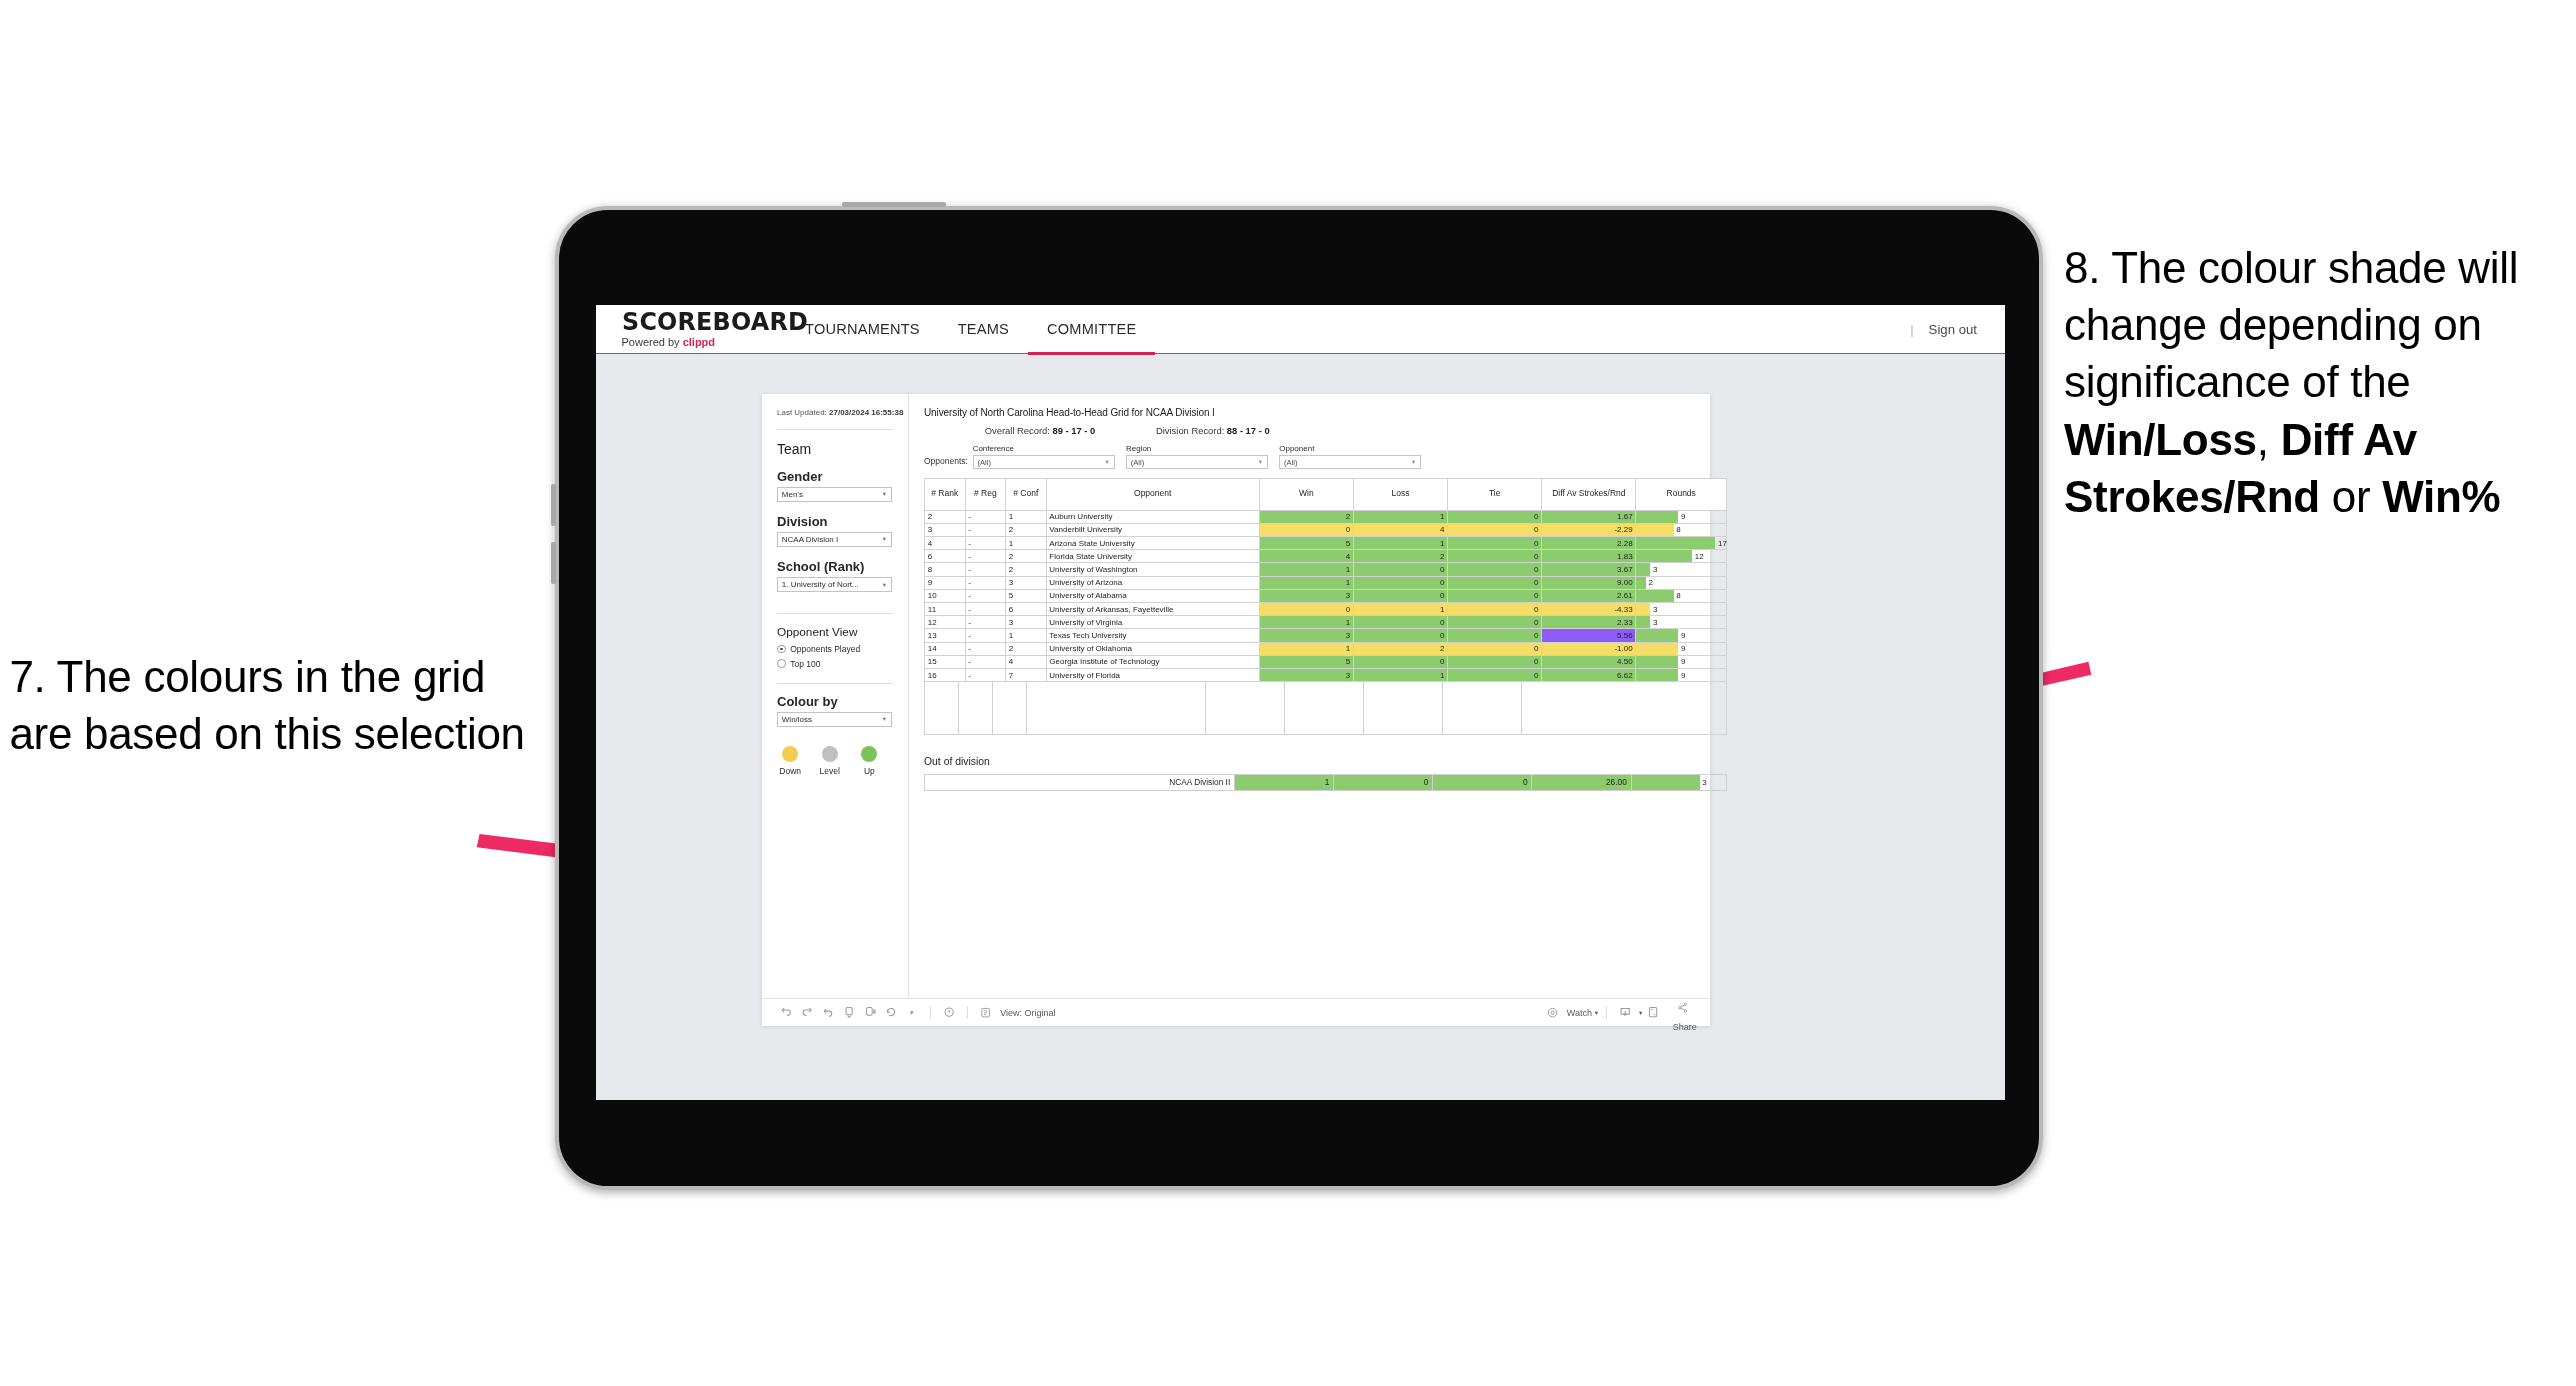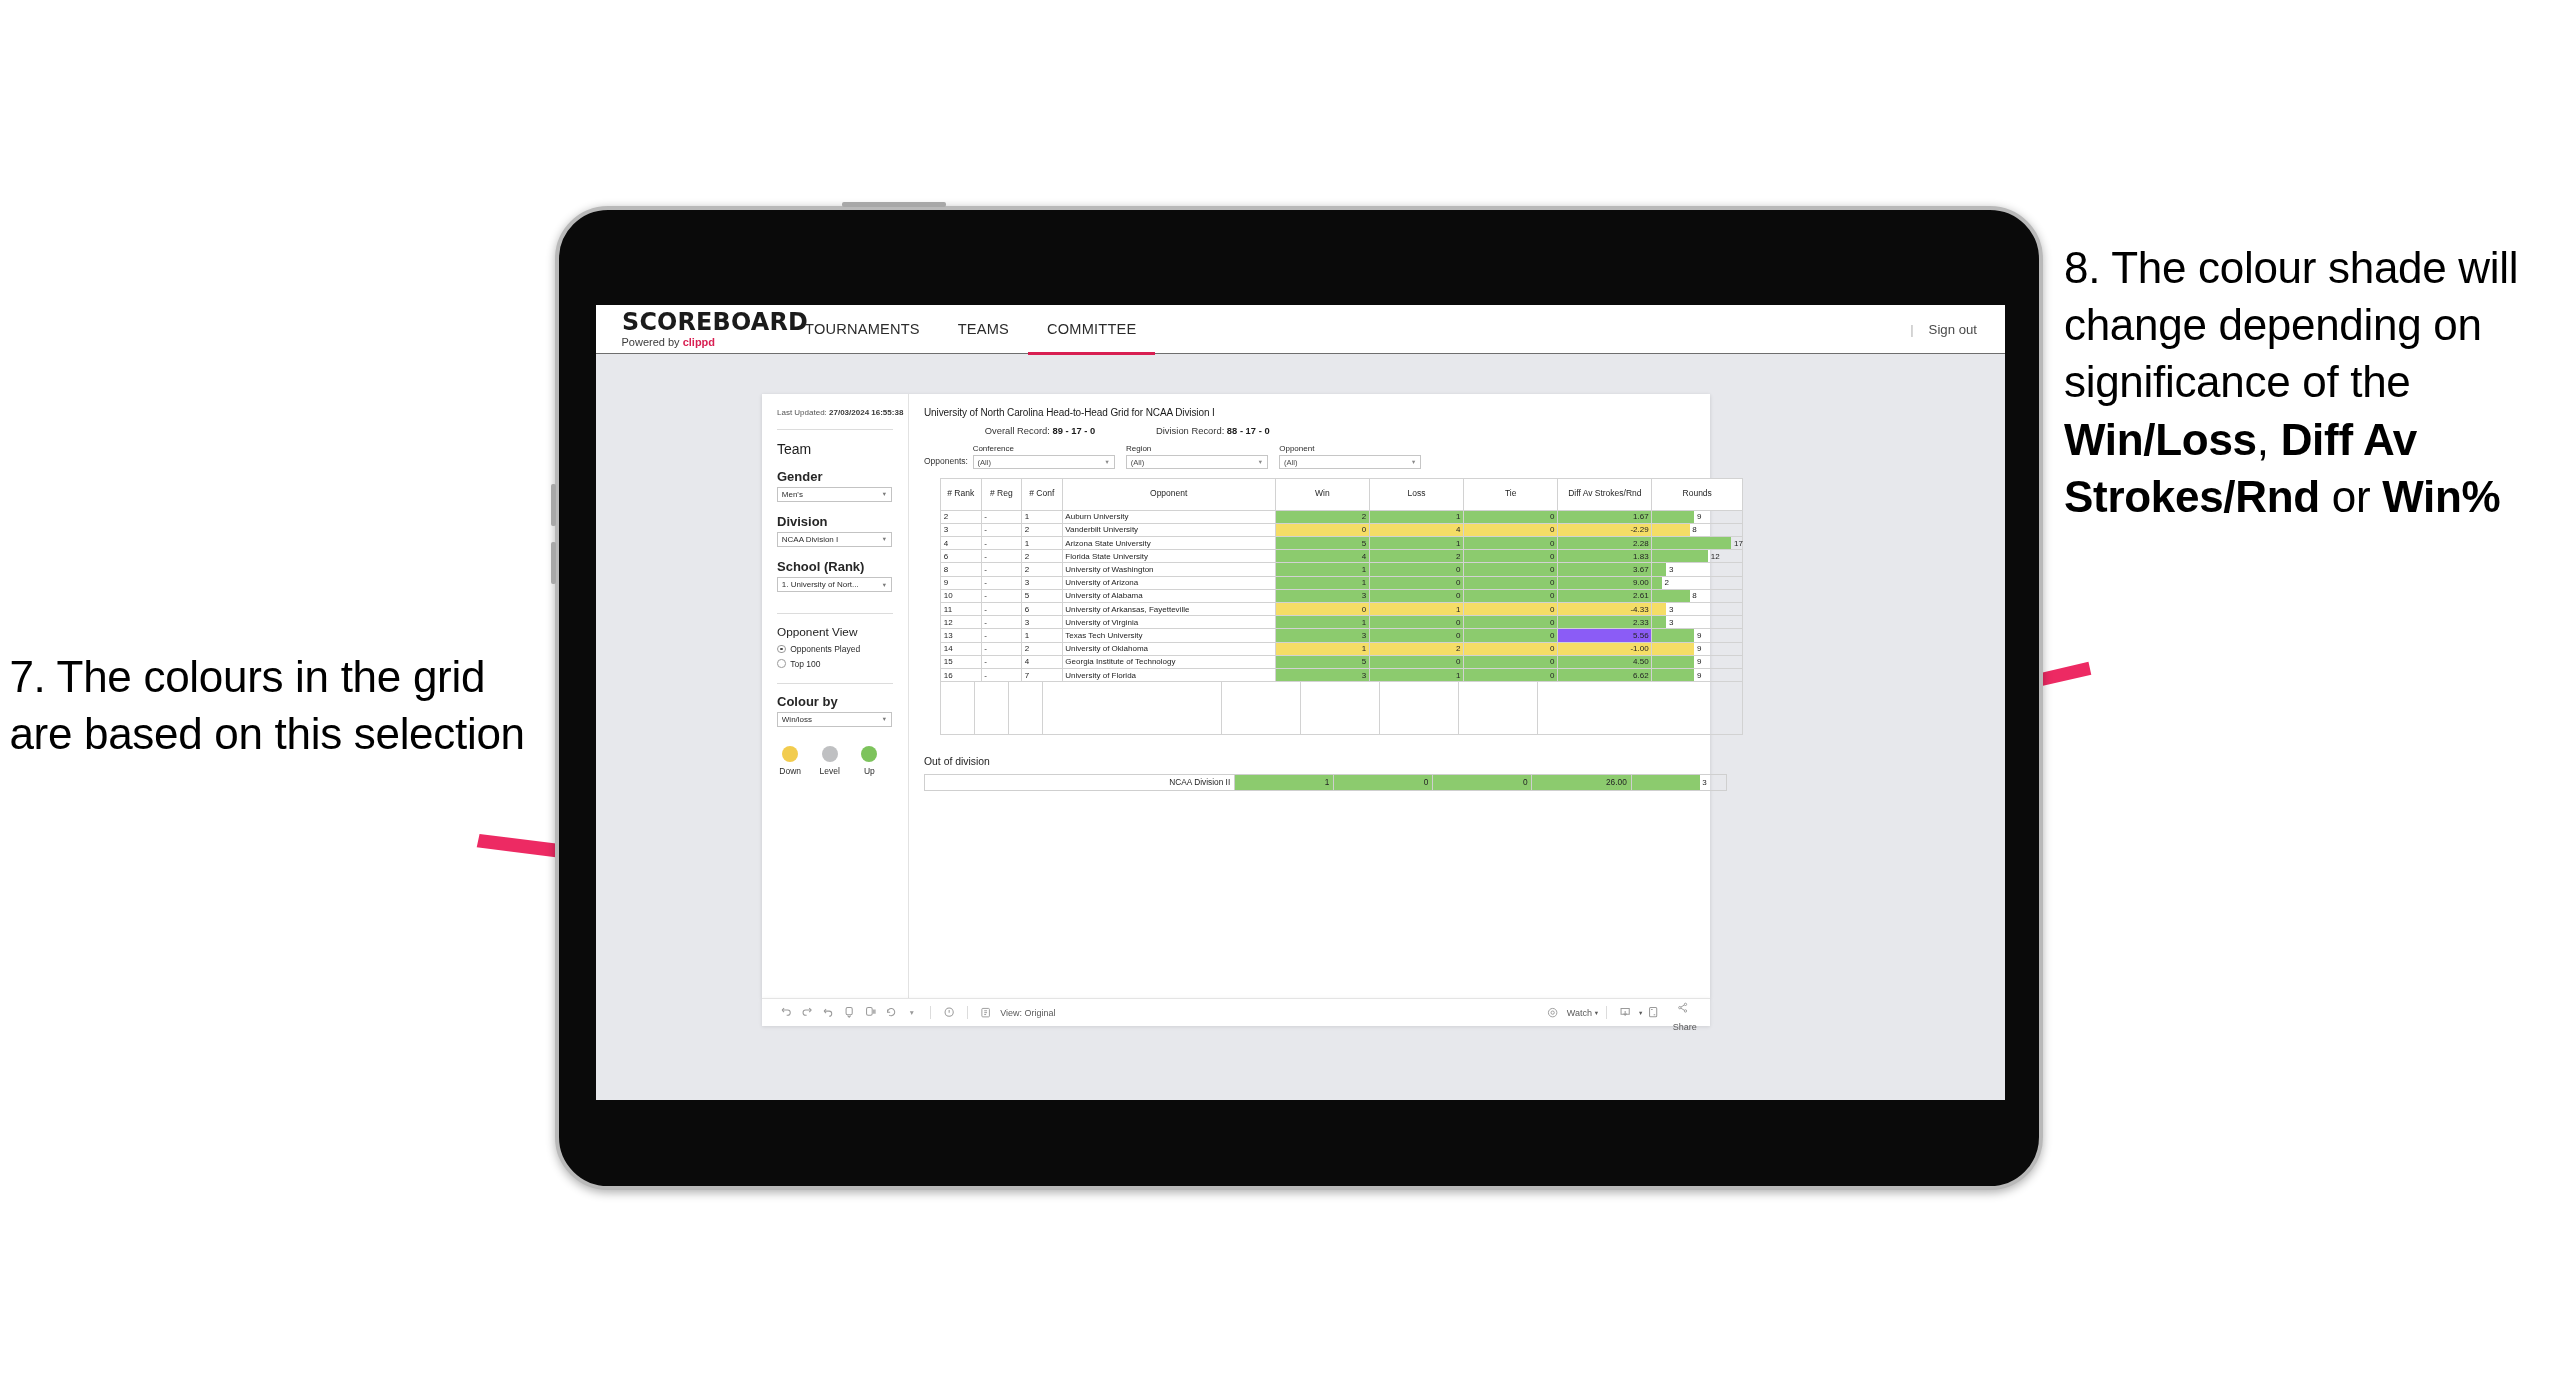--- a/index.html
+++ b/index.html
@@ -164,21 +164,21 @@
   .of-label { font-size: 8px; color: #2b2b2b; margin-bottom: 1.9px; }
   .of-select {
     width: 142px; height: 14px; border: 0.9px solid #c6c6c6; background: #fff;
     display: flex; align-items: center; padding: 0 3.8px;
     font-size: 7.6px; color: #4b4b4b;
   }
   .of-select .val { flex: 1; }
   .of-select .caret { font-size: 5.7px; color: #8a8a8a; }
 
   
-  #grid-wrap { margin-top: 8.5px; width: 821px; margin-left: 16px; }
+  #grid-wrap { margin-top: 8.5px; width: 821px; }
   table.grid { border-collapse: collapse; width: 803px; table-layout: fixed; }
   table.grid th, table.grid td {
     border: 0.9px solid #d2d2d2;
     font-size: 8px; color: #242424;
     height: 13.2px; padding: 0 2.8px;
   }
   table.grid thead th {
     height: 32px; font-weight: 400; color: #1f1f1f;
     background: #fff; font-size: 8.5px; line-height: 1.15;
   }

